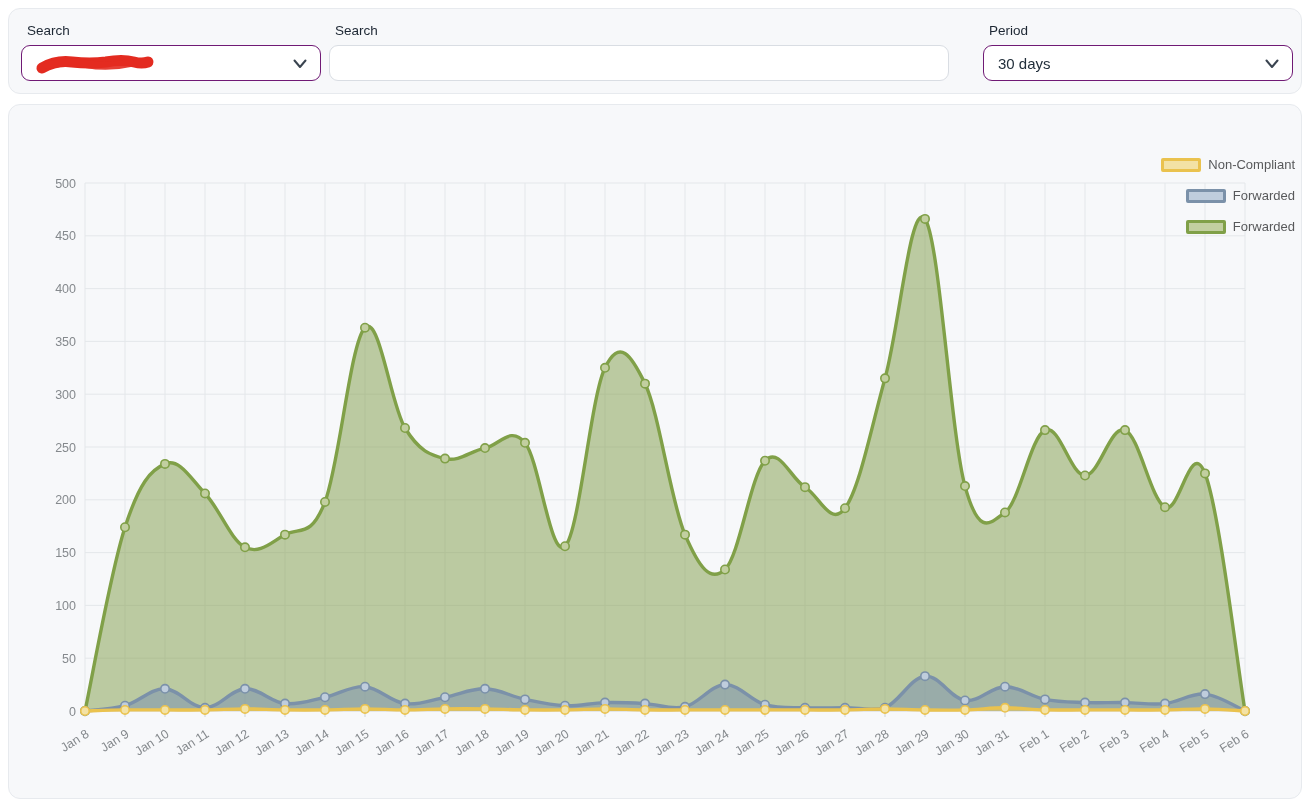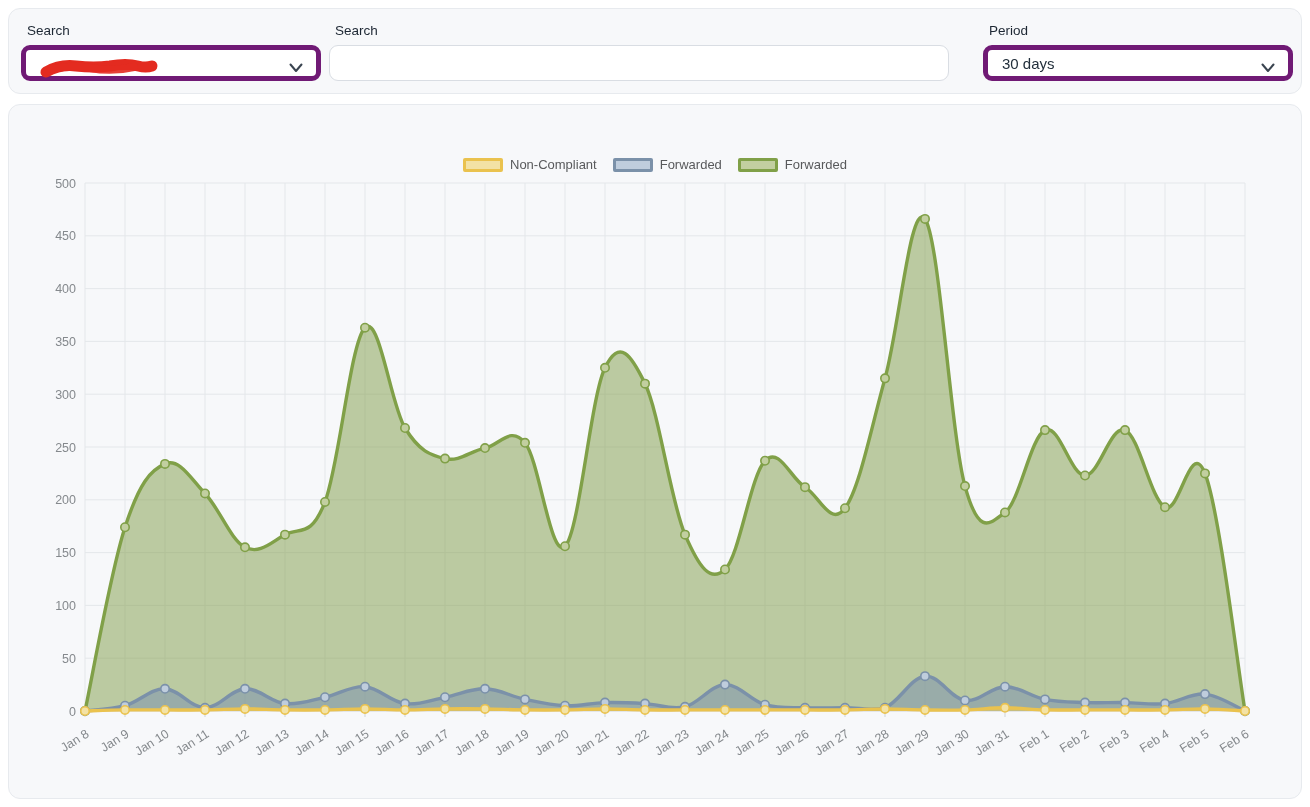--- a/index.html
+++ b/index.html
@@ -6,36 +6,36 @@
   html,body { width:1310px; height:807px; background:#ffffff; overflow:hidden;
               font-family:"Liberation Sans", sans-serif; }
 
   .card { position:absolute; left:8px; right:8px; background:#f7f8fa;
           border:1px solid #e7eaee; border-radius:12px; }
   #filter-card { top:8px; height:86px; }
   #chart-card  { top:104px; height:695px; }
 
   .field { position:absolute; top:14px; }
   .field-label { font-size:13.5px; color:#1d2733; display:block; margin-bottom:7px; margin-left:6px; }
-  .control { position:relative; height:36px; background:#ffffff; border:5px solid #701a75;
+  .control { position:relative; height:36px; background:#ffffff; border:1px solid #701a75;
              border-radius:9px; display:flex; align-items:center; padding:0 14px;
              font-size:15px; color:#23303c; }
   .chevron { position:absolute; right:13px; top:13px; width:14px; height:10px; }
   .chevron polyline { fill:none; stroke:#3a4450; stroke-width:2; stroke-linecap:round; stroke-linejoin:round; }
 
   #domain-field { left:12px;  width:300px; }
   #search-field { left:320px; width:620px; }
   #period-field { left:974px; width:310px; }
   #search-field input { width:100%; height:36px; background:#fff; border:1px solid #d9dde3;
                         border-radius:9px; padding:0 14px; font-size:15px; color:#23303c; outline:none; }
   #redaction-svg { position:absolute; left:10px; top:4px; }
 
   
-  #legend { position:absolute; left:0; right:0; top:52px; display:flex;
-            justify-content:center; align-items:center; gap:16px; }
+  #legend { position:absolute; left:0; right:6px; top:52px; display:flex;
+            justify-content:center; align-items:flex-end; gap:16px;flex-direction:column; }
   .legend-item { display:flex; align-items:center; gap:7px; cursor:pointer; }
   .legend-swatch { width:40px; height:14px; border-radius:2px; border-style:solid; border-width:3px; }
   .legend-label { font-size:13px; color:#58595b; }
 
   #chart-svg { position:absolute; left:0; top:0; width:1292px; height:693px; }
   text.ytick { font-size:12.5px; fill:#85898d; font-family:"Liberation Sans",sans-serif; }
   text.xtick { font-size:12.5px; fill:#85898d; font-family:"Liberation Sans",sans-serif; }
 </style>
 </head>
 <body>

